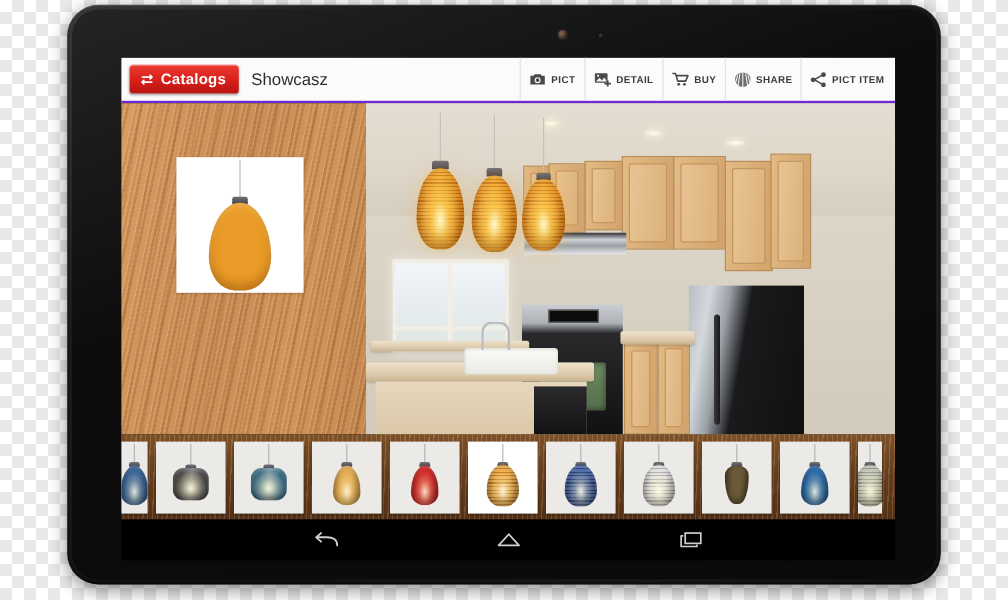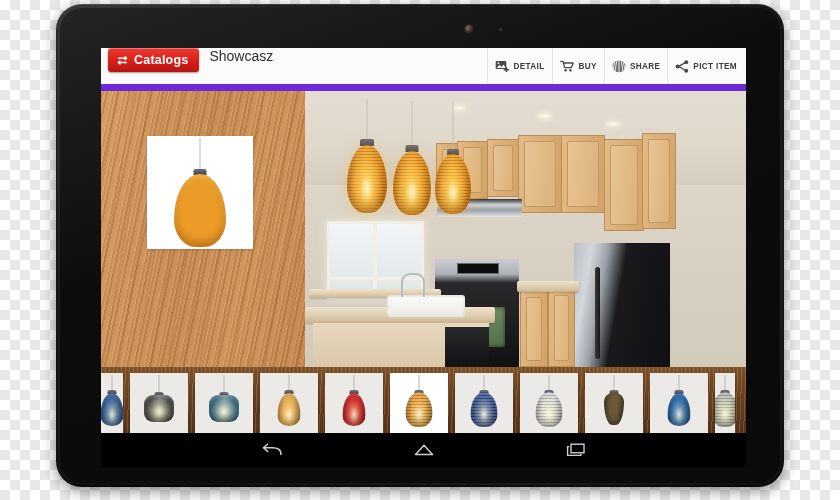--- a/index.html
+++ b/index.html
@@ -33,21 +33,21 @@
 
   
   .screen{
     position:absolute;left:101px;top:48px;width:645px;height:385px;
     background:#000;overflow:hidden;
   }
 
   
   .appbar{
     position:relative;height:36px;background:#fbfbfb;
-    border-bottom:7px solid #6d28d9;display:flex;align-items:flex-start;
+    border-bottom:2px solid #6d28d9;display:flex;align-items:center;
   }
   .catalogs-btn{
     margin-left:7px;height:24px;display:flex;align-items:center;gap:5px;
     padding:0 11px 0 8px;border-radius:3px;
     background:linear-gradient(180deg,#ec3a33 0%,#d9201b 52%,#b81410 100%);
     box-shadow:0 1px 2px rgba(0,0,0,.38), inset 0 1px 0 rgba(255,255,255,.33);
     color:#fff;font-size:12.5px;font-weight:bold;letter-spacing:.2px;white-space:nowrap;
     cursor:pointer;
   }
   .catalogs-btn svg{display:block;}
@@ -205,20 +205,30 @@
             <path d="M2.6 3.2h7.3M9.1 1.7l1.6 1.5-1.6 1.5M10.4 7.5H3.1M3.9 9l-1.6-1.5L3.9 6" fill="none" stroke="#fff" stroke-width="1.4" stroke-linecap="round" stroke-linejoin="round"></path>
           </svg>
         </span>
         <span>Catalogs</span>
       </div>
 
       <div class="app-title">Showcasz</div>
 
       <div class="tools">
 
+        <div class="tool">
+          <span>
+            <svg width="14" height="12" viewBox="0 0 14 12">
+              <path d="M1 3.2h2.6L4.5 1.8h5l.9 1.4H13v7.3H1z" fill="#4a4a4a"></path>
+              <circle cx="7" cy="6.8" r="2.5" fill="#fbfbfb"></circle>
+              <circle cx="7" cy="6.8" r="1.5" fill="#4a4a4a"></circle>
+            </svg>
+          </span>
+          <span>PICT</span>
+        </div>
 
         <div class="tool">
           <span>
             <svg width="15" height="12" viewBox="0 0 15 12">
               <rect x="0.7" y="1" width="10.6" height="8" rx="1" fill="#4a4a4a"></rect>
               <path d="M1.6 8 4.6 4.8l2 2.2 2-2.4 2.1 3.4z" fill="#f7f7f7"></path>
               <circle cx="3.4" cy="3.2" r="0.9" fill="#f7f7f7"></circle>
               <path d="M11.4 7.6v4.2M9.3 9.7h4.2" stroke="#4a4a4a" stroke-width="1.6" stroke-linecap="round"></path>
             </svg>
           </span>

